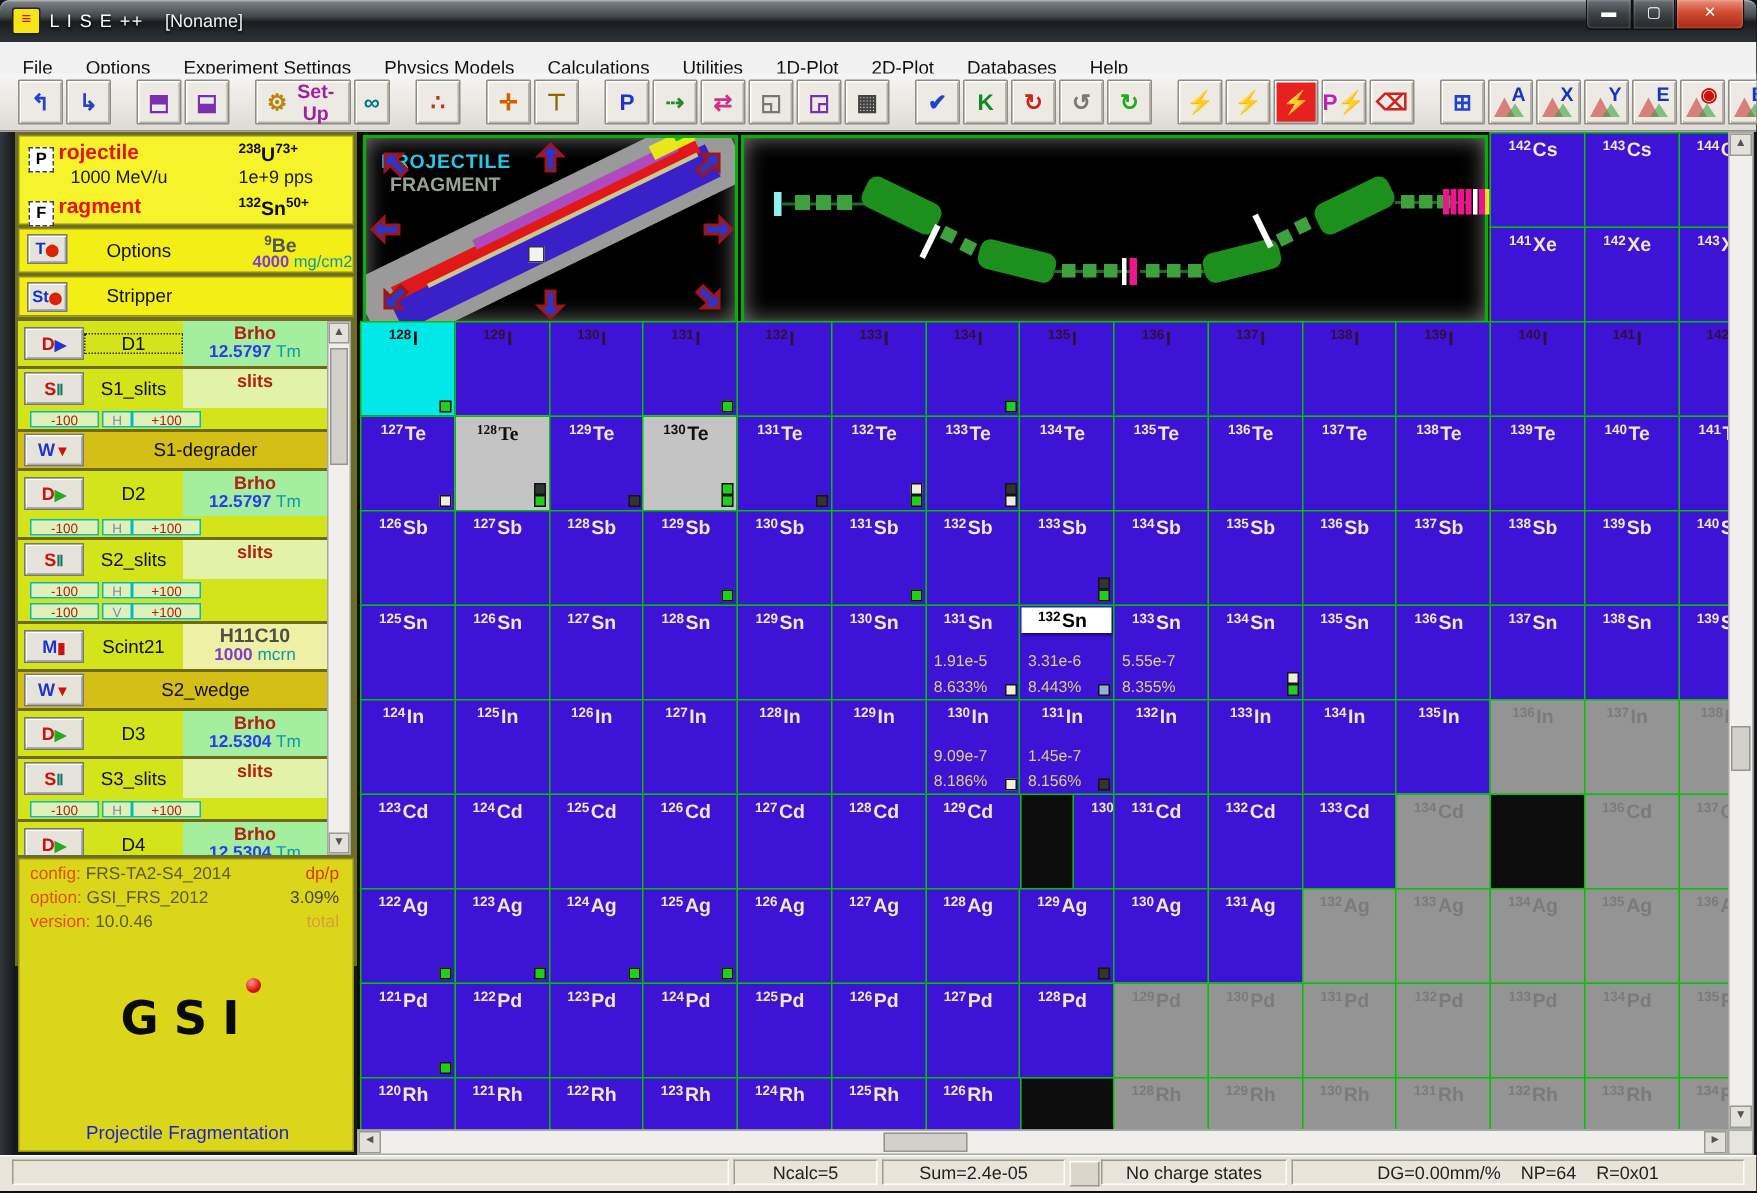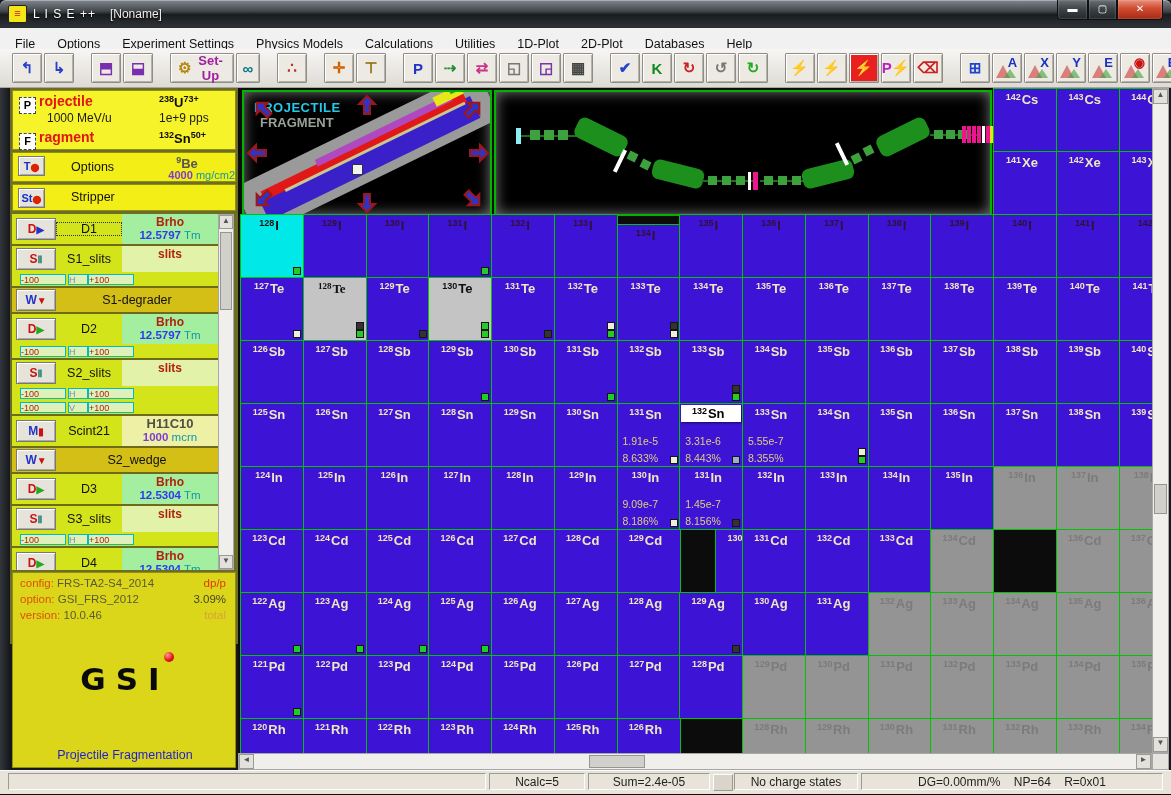--- a/index.html
+++ b/index.html
@@ -14,21 +14,21 @@
     border-radius:2px;color:#cc1111;font-size:11px;font-weight:bold;line-height:15px;text-align:center}
   #title-text{color:#fff;font-size:12px;text-shadow:0 1px 2px #000;letter-spacing:1px}
   #title-doc{color:#eee;font-size:12px;margin-left:14px;text-shadow:0 1px 2px #000}
   #winbtns{position:absolute;right:8px;top:0;display:flex}
   .wbtn{height:19px;border:1px solid #101010;border-top:none;color:#fff;font-size:10px;line-height:17px;
     text-align:center;background:linear-gradient(#6a7076,#3c4146 50%,#24272a);box-shadow:inset 0 0 2px rgba(255,255,255,.4)}
   .wbtn.min{width:29px;border-radius:0 0 0 4px}
   .wbtn.max{width:27px}
   .wbtn.close{width:44px;border-radius:0 0 4px 0;background:linear-gradient(#e8927c,#cf4a30 45%,#a72a14)}
   
-  #menubar{left:0;top:28px;width:1171px;height:35px;background:#f1f1f1;border-bottom:4px solid #3b82f6;
+  #menubar{left:0;top:28px;width:1171px;height:35px;background:#f1f1f1;border-bottom:1px solid #3b82f6;
     display:flex;align-items:center;font-size:12.5px;color:#111;padding-left:4px;box-sizing:border-box}
   .menu-item{padding:2px 11px;cursor:default}
   
   #toolbar{left:0;top:49px;width:1171px;height:39px;background:linear-gradient(#f7f6f4,#dedbd5);
     border-bottom:1px solid #a9a69f;display:flex;align-items:center;padding-left:12px;box-sizing:border-box}
   .tb-group{display:flex;margin-right:15px}
   .tb-btn{width:30px;height:30px;margin-right:2px;background:#eceae3;border:1px solid #8f8d86;border-radius:1px;
     box-shadow:inset 1px 1px 0 #fff,inset -1px -1px 0 #b5b2aa;display:flex;align-items:center;justify-content:center;
     font-size:15px;font-weight:bold;padding:0;font-family:"Liberation Sans",sans-serif}
   .tb-btn.wide{width:auto;padding:0 7px}
@@ -73,21 +73,21 @@
   .bname{flex:1;text-align:center;font-size:12.5px;color:#101010}
   .bname.bsel{outline:1px dotted #333;outline-offset:-1px}
   .bright{width:96px;height:100%;box-sizing:border-box;padding-top:1px;text-align:center}
   .bright.dipole{background:#a4eea0}.bright.slits{background:#e2f2a8}.bright.scint{background:#eef0a6}
   .rtitle{font-size:12px;font-weight:bold;color:#b22210;line-height:14px}
   .rtitle.dark{color:#4f4f42;font-size:13px}
   .rval{font-size:11.5px;line-height:12px}
   .rval .val{color:#2a3cf0;font-weight:bold}.rval .unit{color:#0d9aa8}
   .srow{height:14px;background:#d4e41a;display:flex;align-items:center;padding-left:8px}
   .sbox{width:46px;height:11px;border:1px solid #00bdbd;background:#dff0bb;color:#b22210;font-size:9px;
-    line-height:11px;box-sizing:border-box}
+    line-height:11px;text-align:center;box-sizing:border-box}
   .sbox.axis{width:20px;color:#7c8ba0}
   
   .scroll{background:#f0efec;border:1px solid #a7a7a7;box-sizing:border-box}
   .sc-btn{position:absolute;background:#e3e1dc;border:1px solid #9a9a94;box-sizing:border-box;color:#55544e;
     text-align:center;font-size:8px}
   .sc-thumb{position:absolute;background:#d2d0ca;border:1px solid #97958f;box-sizing:border-box}
   #eq-scroll{left:208px;top:126px;width:16px;height:356px;position:absolute}
   
   #infobox{left:2px;top:484px;width:224px;height:196px;background:#dcd61b}
   .infoline{position:absolute;left:7px;right:7px;height:15px;font-size:11.5px;white-space:nowrap}
@@ -552,21 +552,21 @@
     <div class="cell blue" style="left: 190.25px; top: 126px;">
       <div class="clbl darklbl"><sup>131</sup>I</div>
       <div class="mk" style="background: rgb(34, 204, 34); bottom: 2px;"></div>
     </div>
     <div class="cell blue" style="left: 253px; top: 126px;">
       <div class="clbl darklbl"><sup>132</sup>I</div>
     </div>
     <div class="cell blue" style="left: 315.75px; top: 126px;">
       <div class="clbl darklbl"><sup>133</sup>I</div>
     </div>
-    <div class="cell blue" style="left: 378.5px; top: 136px;">
+    <div class="cell blue" style="left: 378.5px; top: 126px;">
       <div class="clbl darklbl"><sup>134</sup>I</div>
       <div class="mk" style="background: rgb(34, 204, 34); bottom: 2px;"></div>
     </div>
     <div class="cell blue" style="left: 441.25px; top: 126px;">
       <div class="clbl darklbl"><sup>135</sup>I</div>
     </div>
     <div class="cell blue" style="left: 504px; top: 126px;">
       <div class="clbl darklbl"><sup>136</sup>I</div>
     </div>
     <div class="cell blue" style="left: 566.75px; top: 126px;">

